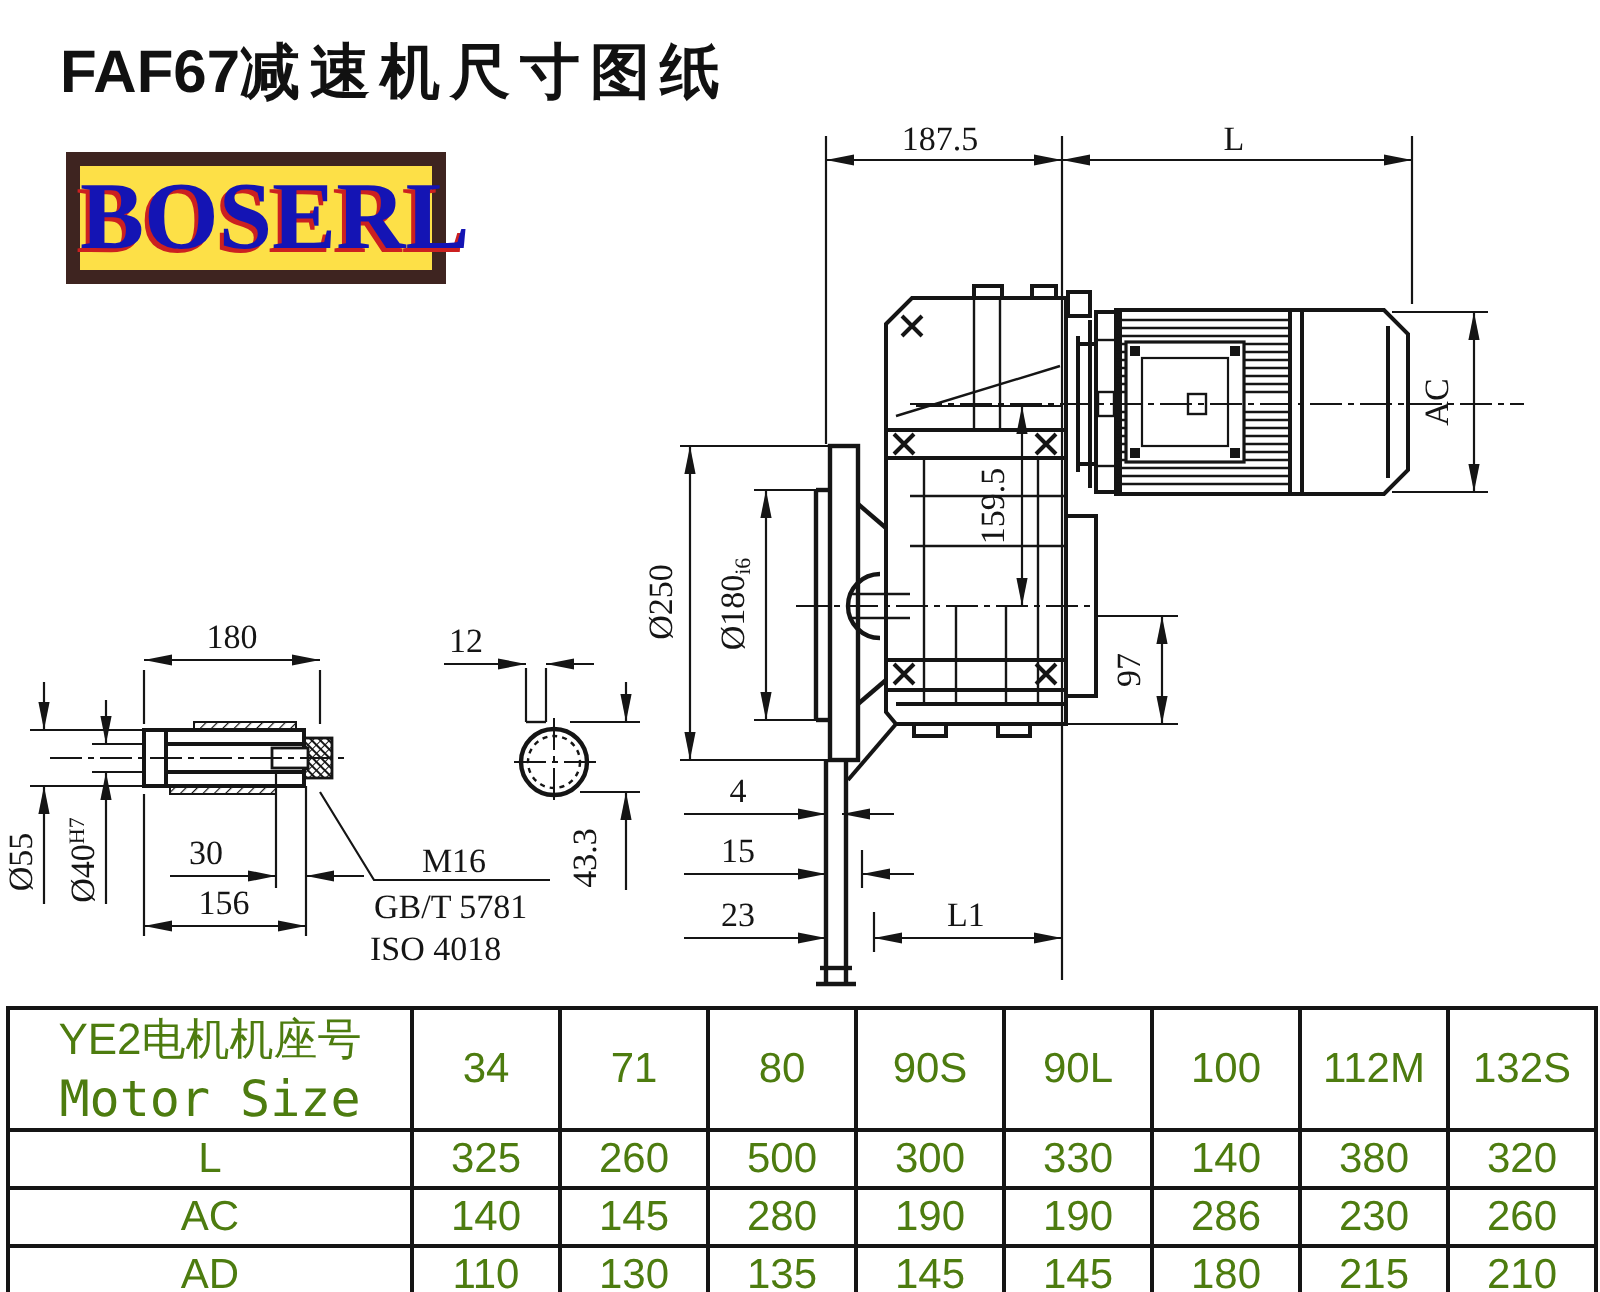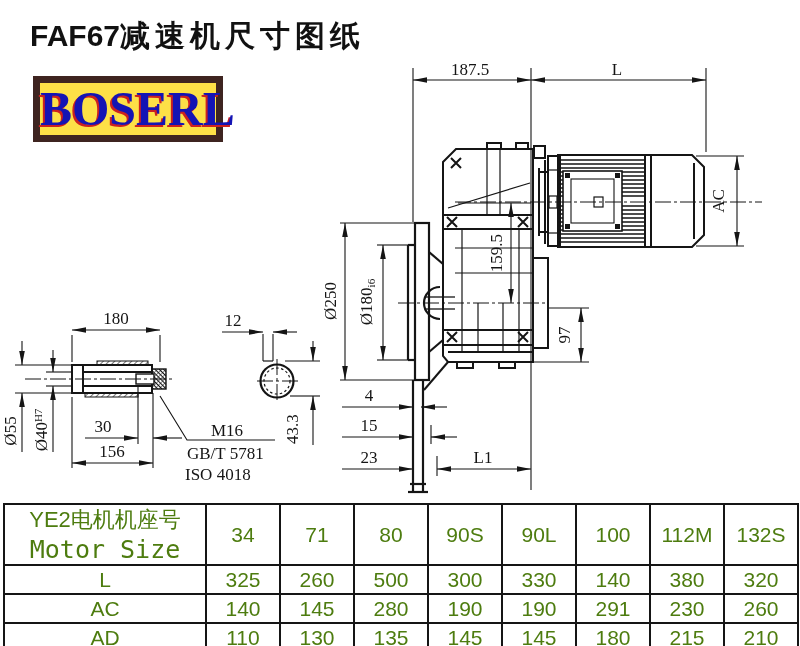--- a/index.html
+++ b/index.html
@@ -271,21 +271,21 @@
     <td>380</td>
     <td>320</td>
   </tr>
   <tr style="height:29px">
     <td>AC</td>
     <td>140</td>
     <td>145</td>
     <td>280</td>
     <td>190</td>
     <td>190</td>
-    <td>291</td>
+    <td>286</td>
     <td>230</td>
     <td>260</td>
   </tr>
   <tr style="height:29px">
     <td>AD</td>
     <td>110</td>
     <td>130</td>
     <td>135</td>
     <td>145</td>
     <td>145</td>

